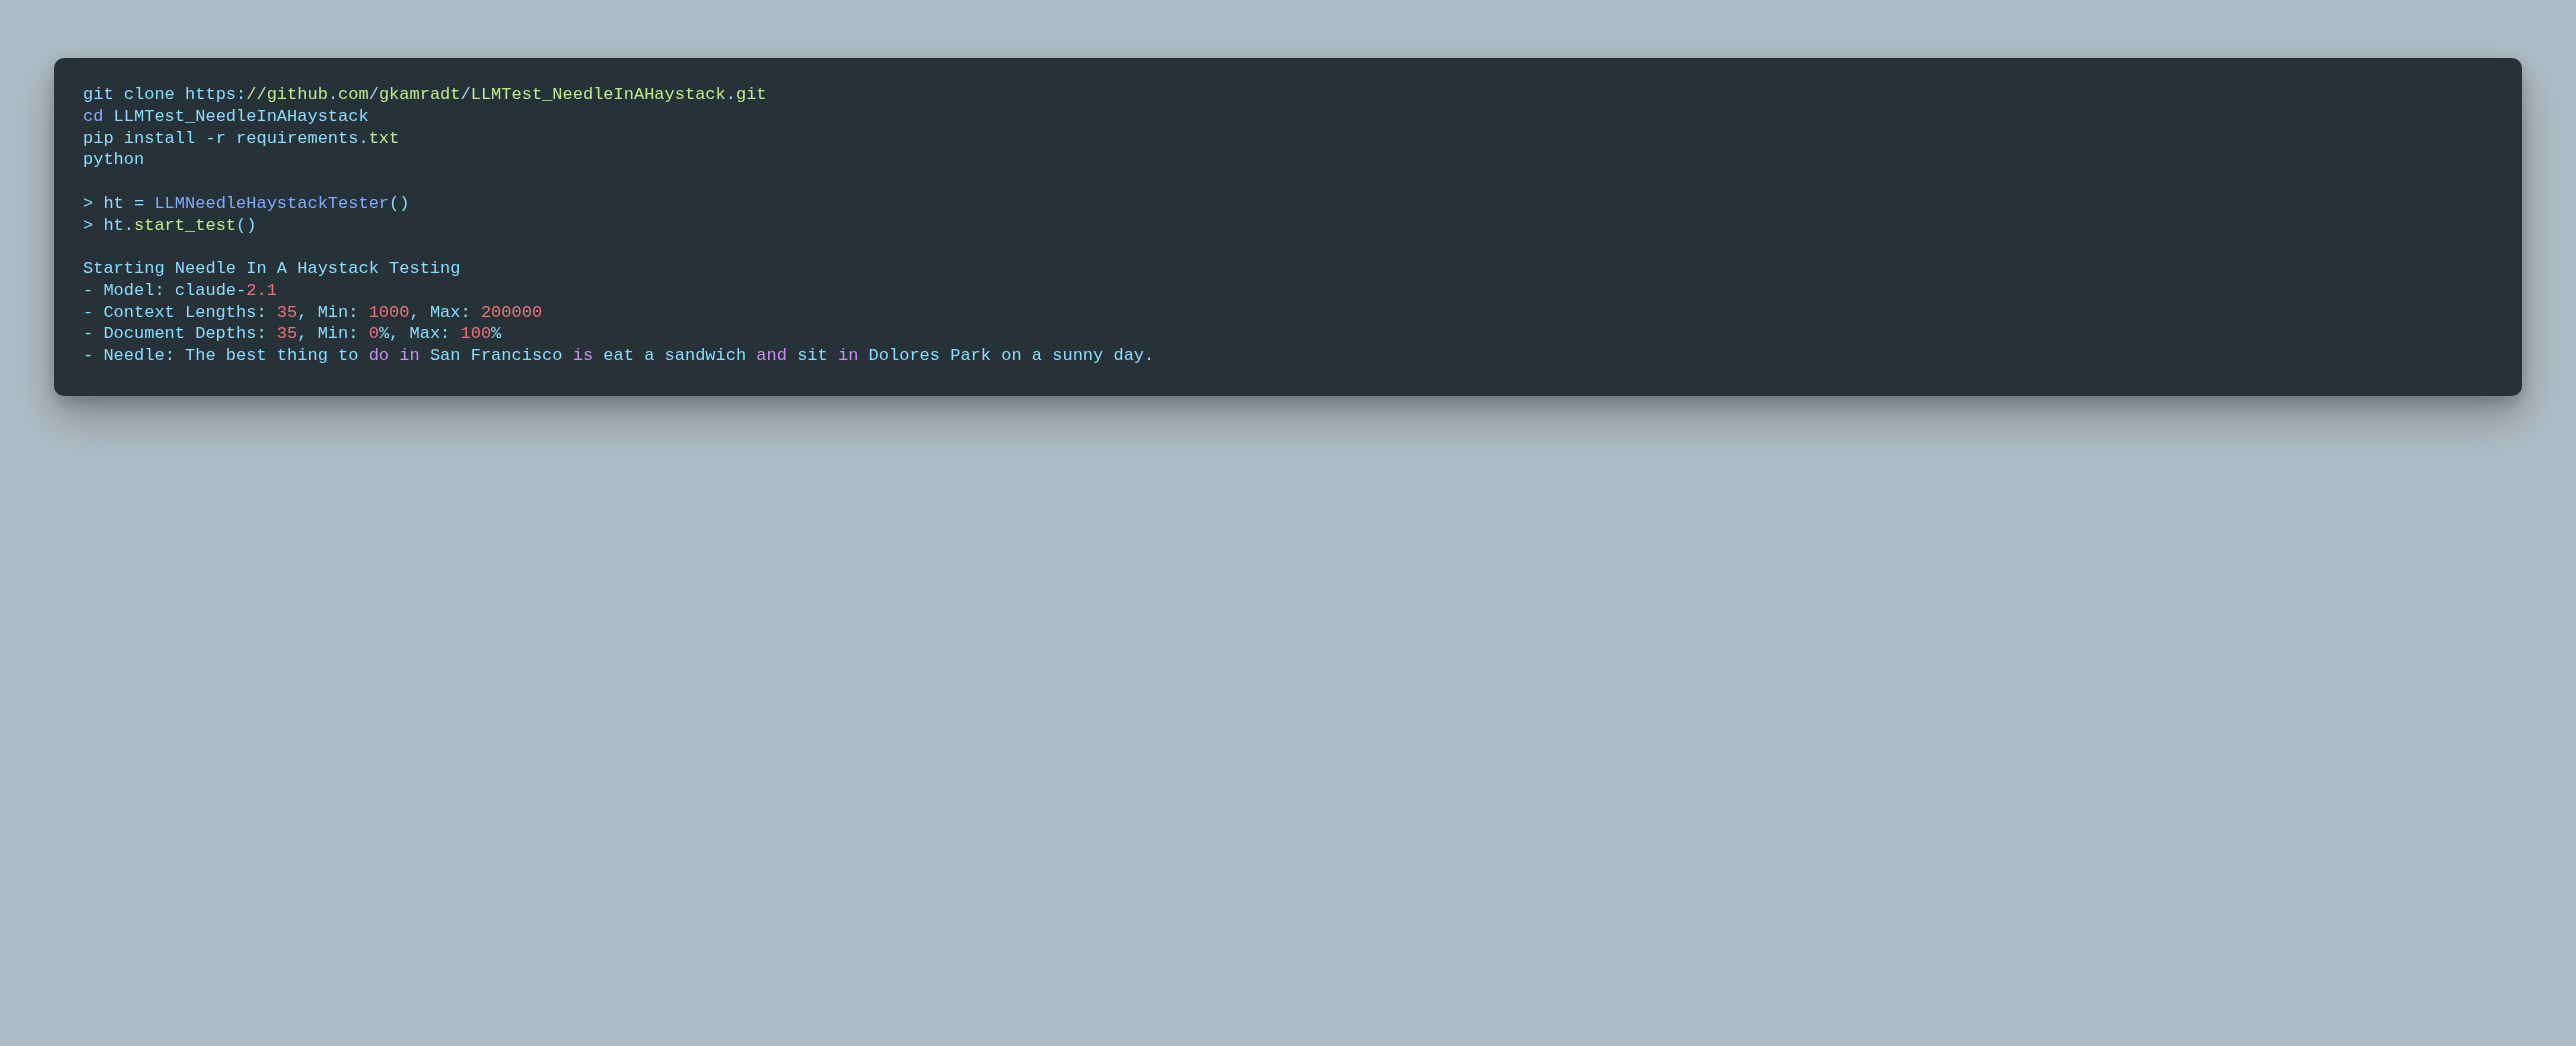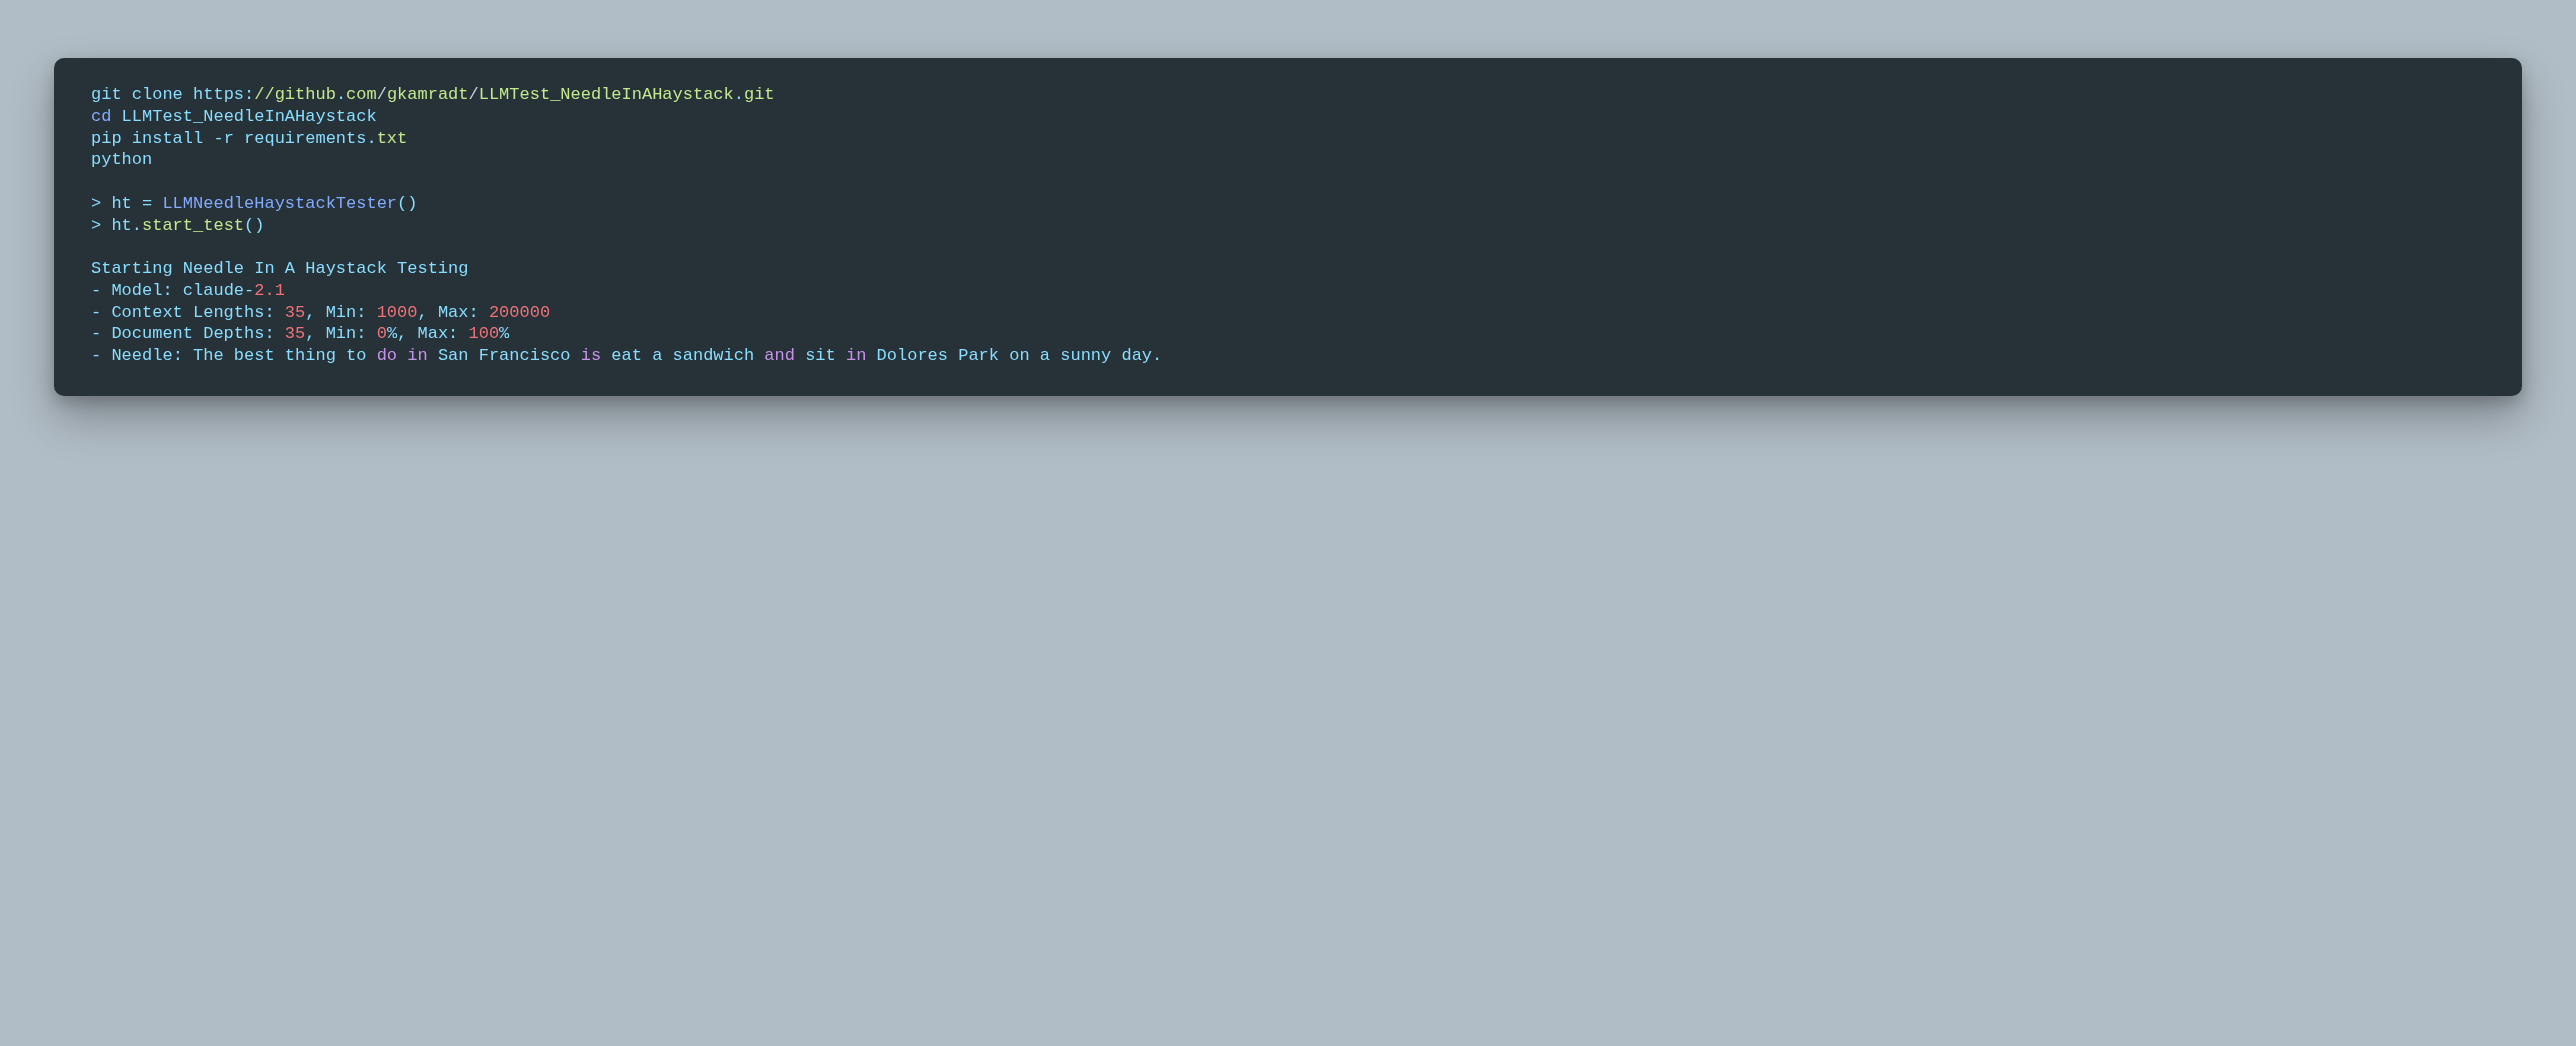--- a/index.html
+++ b/index.html
@@ -13,21 +13,21 @@
     display: flex;
     align-items: flex-start;
     justify-content: center;
     font-family: "SFMono-Regular", ui-monospace, Menlo, Consolas, "Liberation Mono", monospace;
     box-sizing: border-box;
     padding: 58px 54px 43px 54px;
   }
   .code-card {
     background: #263238;
     border-radius: 10px;
-    padding: 26px 29px 29px 37px;
+    padding: 26px 29px 29px 29px;
     width: 100%;
     max-width: 100%;
     box-sizing: border-box;
     box-shadow: 0 21.6px 43px rgba(0,0,0,0.28), 0 5.8px 14.4px rgba(0,0,0,0.18);
   }
   pre.code {
     margin: 0;
     white-space: pre-wrap;
     word-break: break-word;
     font-family: inherit;

